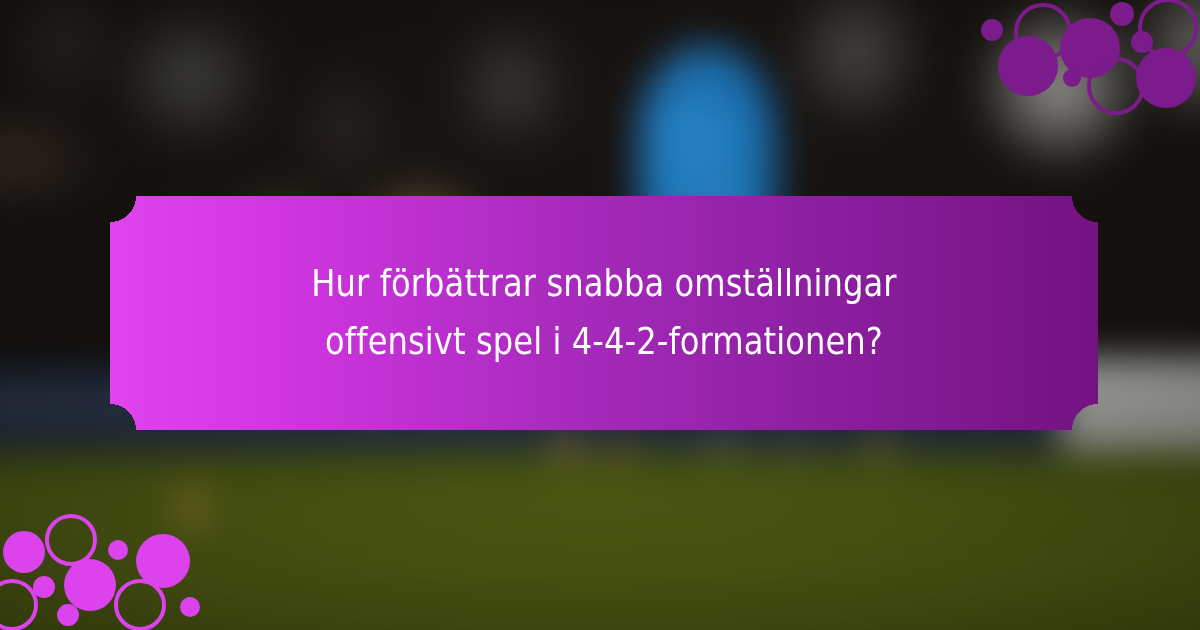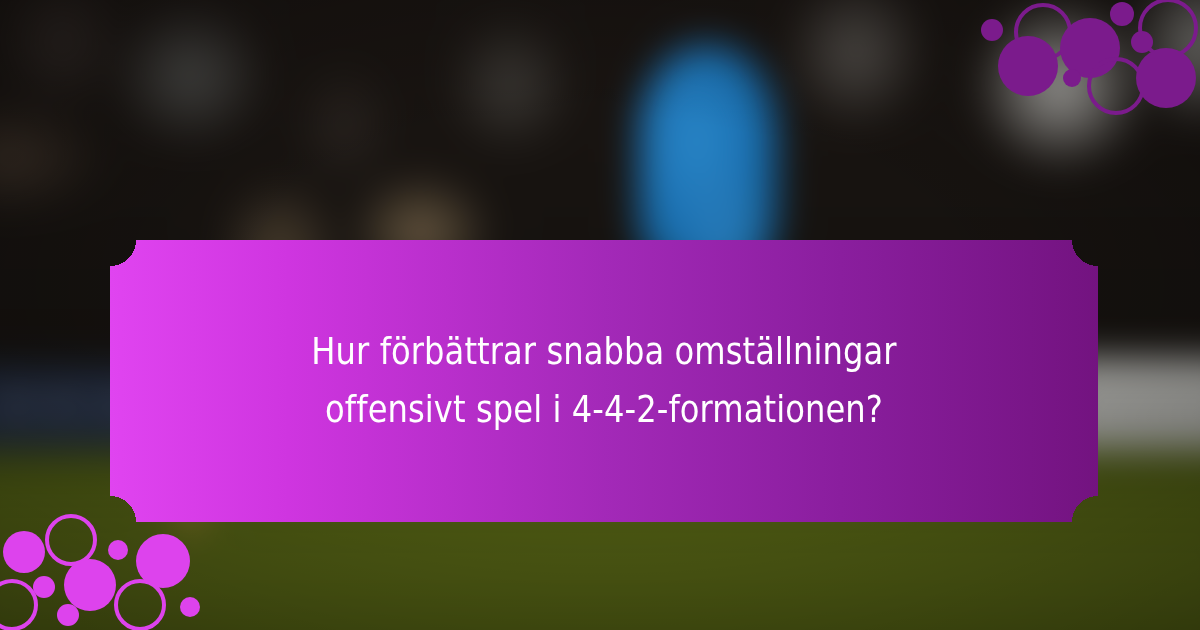--- a/index.html
+++ b/index.html
@@ -130,39 +130,38 @@
 
   .deco-tr { right: 0; top: 0; }
   .deco-bl { left: 0; bottom: 0; }
 
   
   .card {
     position: absolute;
     left: 110px;
     top: 196px;
     width: 988px;
-    height: 282px;
+    height: 234px;
     background: linear-gradient(90deg, #e044f0 0%, #cf35e0 18%, #a329b8 50%, #8a1e9e 74%, #731380 100%);
     display: flex;
     align-items: center;
     justify-content: center;
     
     -webkit-mask-image:
       radial-gradient(circle 26px at 0 0, rgba(0,0,0,0) 0 26px, #000 26px),
       radial-gradient(circle 26px at 100% 0, rgba(0,0,0,0) 0 26px, #000 26px),
       radial-gradient(circle 26px at 0 100%, rgba(0,0,0,0) 0 26px, #000 26px),
       radial-gradient(circle 26px at 100% 100%, rgba(0,0,0,0) 0 26px, #000 26px);
     -webkit-mask-composite: source-in;
     mask-image:
       radial-gradient(circle 26px at 0 0, rgba(0,0,0,0) 0 26px, #000 26px),
       radial-gradient(circle 26px at 100% 0, rgba(0,0,0,0) 0 26px, #000 26px),
       radial-gradient(circle 26px at 0 100%, rgba(0,0,0,0) 0 26px, #000 26px),
       radial-gradient(circle 26px at 100% 100%, rgba(0,0,0,0) 0 26px, #000 26px);
     mask-composite: intersect;
-    margin-top: 44px;
   }
 
   .card-title {
     color: #ffffff;
     font-family: "DejaVu Sans Condensed", "Liberation Sans Narrow", "Liberation Sans", sans-serif;
     font-size: 38px;
     font-weight: 400;
     line-height: 1.52;
     text-align: center;
     letter-spacing: .1px;

